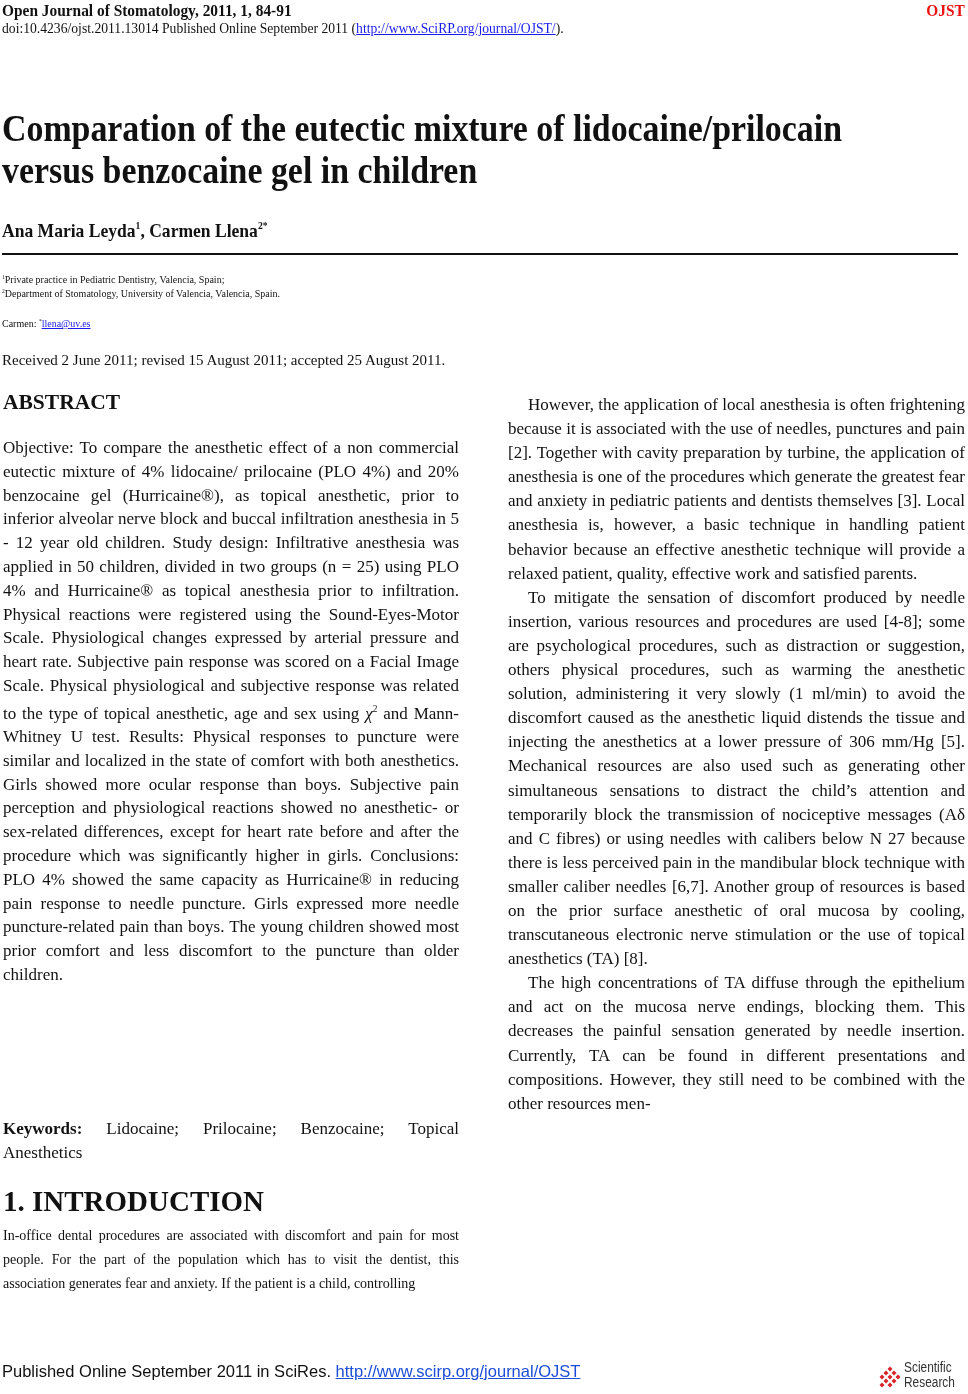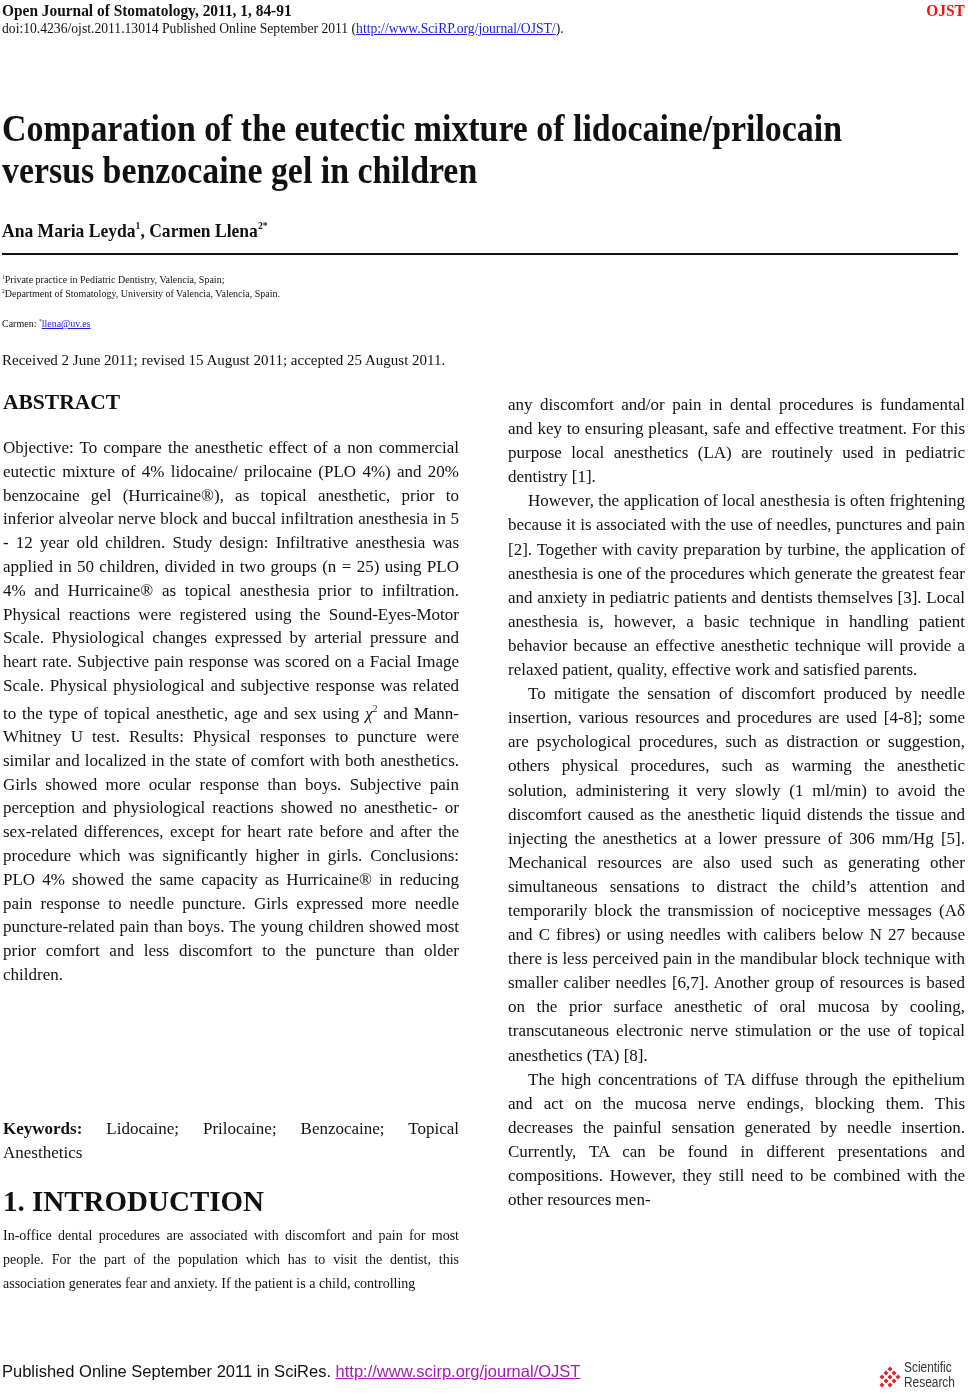--- a/index.html
+++ b/index.html
@@ -31,21 +31,21 @@
     .keywords { position: absolute; top: 1117px; width: 456px; font-size: 17px; line-height: 23.8px; text-align: justify; }
     .keywords b { font-weight: bold; margin-top: 44px; }
     .intro-head { position: absolute; top: 1185px; font-size: 29px; font-weight: bold; }
     .intro-p { position: absolute; top: 1224px; width: 456px; font-size: 14px; line-height: 24px; text-align: justify; }
 
     .right-text { position: absolute; top: 393px; width: 457px; font-size: 17px; line-height: 24.1px; text-align: justify; }
     .right-text p { text-indent: 0; }
     .right-text p.ind { text-indent: 20px; }
 
     .footer { position: absolute; left: 2px; top: 1362px; font-family: "Liberation Sans", "DejaVu Sans", sans-serif; font-size: 16.5px; color: #111; }
-    .footer a { color: #a21caf; }
+    .footer a { color: #1d4ed8; }
     .logo { position: absolute; left: 878px; top: 1360px; width: 90px; height: 34px; }
     .logo-diamonds { position: absolute; left: 0; top: 6px; width: 24px; height: 24px; }
     .logo-text { position: absolute; left: 26px; top: 0px; font-family: "Liberation Sans", "DejaVu Sans", sans-serif; font-size: 14px; line-height: 15px; color: #333; transform: scaleX(0.85); transform-origin: left top; }
   </style>
 </head>
 <body>
 
 <div class="journal-line">Open Journal of Stomatology, 2011, 1, 84-91</div>
 <div class="ojst">OJST</div>
 <div class="doi-line">
@@ -71,21 +71,20 @@
 <div class="col col-left">
   <h2 class="abs-head">ABSTRACT</h2>
   <div class="abstract"><span>Objective: To compare the anesthetic effect of a non commercial eutectic mixture of 4% lidocaine/ prilocaine (PLO 4%) and 20% benzocaine gel (Hurricaine®), as topical anesthetic, prior to inferior alveolar nerve block and buccal infiltration anesthesia in 5 - 12 year old children. Study design: Infiltrative anesthesia was applied in 50 children, divided in two groups (n = 25) using PLO 4% and Hurricaine® as topical anesthesia prior to infiltration. Physical reactions were registered using the Sound-Eyes-Motor Scale. Physiological changes expressed by arterial pressure and heart rate. Subjective pain response was scored on a Facial Image Scale. Physical physiological and subjective response was related to the type of topical anesthetic, age and sex using </span><i>χ</i><sup>2</sup><span> and Mann-Whitney U test. Results: Physical responses to puncture were similar and localized in the state of comfort with both anesthetics. Girls showed more ocular response than boys. Subjective pain perception and physiological reactions showed no anesthetic- or sex-related differences, except for heart rate before and after the procedure which was significantly higher in girls. Conclusions: PLO 4% showed the same capacity as Hurricaine® in reducing pain response to needle puncture. Girls expressed more needle puncture-related pain than boys. The young children showed most prior comfort and less discomfort to the puncture than older children.</span></div>
   <div class="keywords"><b>Keywords:</b><span> Lidocaine; Prilocaine; Benzocaine; Topical Anesthetics</span></div>
   <h2 class="intro-head">1. INTRODUCTION</h2>
   <p class="intro-p">In-office dental procedures are associated with discomfort and pain for most people. For the part of the population which has to visit the dentist, this association generates fear and anxiety. If the patient is a child, controlling</p>
 </div>
 
 <div class="col col-right">
   <div class="right-text">
-    <p>any discomfort and/or pain in dental procedures is fundamental and key to ensuring pleasant, safe and effective treatment. For this purpose local anesthetics (LA) are routinely used in pediatric dentistry [1].</p>
     <p class="ind">However, the application of local anesthesia is often frightening because it is associated with the use of needles, punctures and pain [2]. Together with cavity preparation by turbine, the application of anesthesia is one of the procedures which generate the greatest fear and anxiety in pediatric patients and dentists themselves [3]. Local anesthesia is, however, a basic technique in handling patient behavior because an effective anesthetic technique will provide a relaxed patient, quality, effective work and satisfied parents.</p>
     <p class="ind">To mitigate the sensation of discomfort produced by needle insertion, various resources and procedures are used [4-8]; some are psychological procedures, such as distraction or suggestion, others physical procedures, such as warming the anesthetic solution, administering it very slowly (1 ml/min) to avoid the discomfort caused as the anesthetic liquid distends the tissue and injecting the anesthetics at a lower pressure of 306 mm/Hg [5]. Mechanical resources are also used such as generating other simultaneous sensations to distract the child’s attention and temporarily block the transmission of nociceptive messages (Aδ and C fibres) or using needles with calibers below N 27 because there is less perceived pain in the mandibular block technique with smaller caliber needles [6,7]. Another group of resources is based on the prior surface anesthetic of oral mucosa by cooling, transcutaneous electronic nerve stimulation or the use of topical anesthetics (TA) [8].</p>
     <p class="ind">The high concentrations of TA diffuse through the epithelium and act on the mucosa nerve endings, blocking them. This decreases the painful sensation generated by needle insertion. Currently, TA can be found in different presentations and compositions. However, they still need to be combined with the other resources men-</p>
   </div>
 </div>
 
 <div class="footer">
   <span>Published Online September 2011 in SciRes. </span><a>http://www.scirp.org/journal/OJST</a>
 </div>
 <div class="logo">

